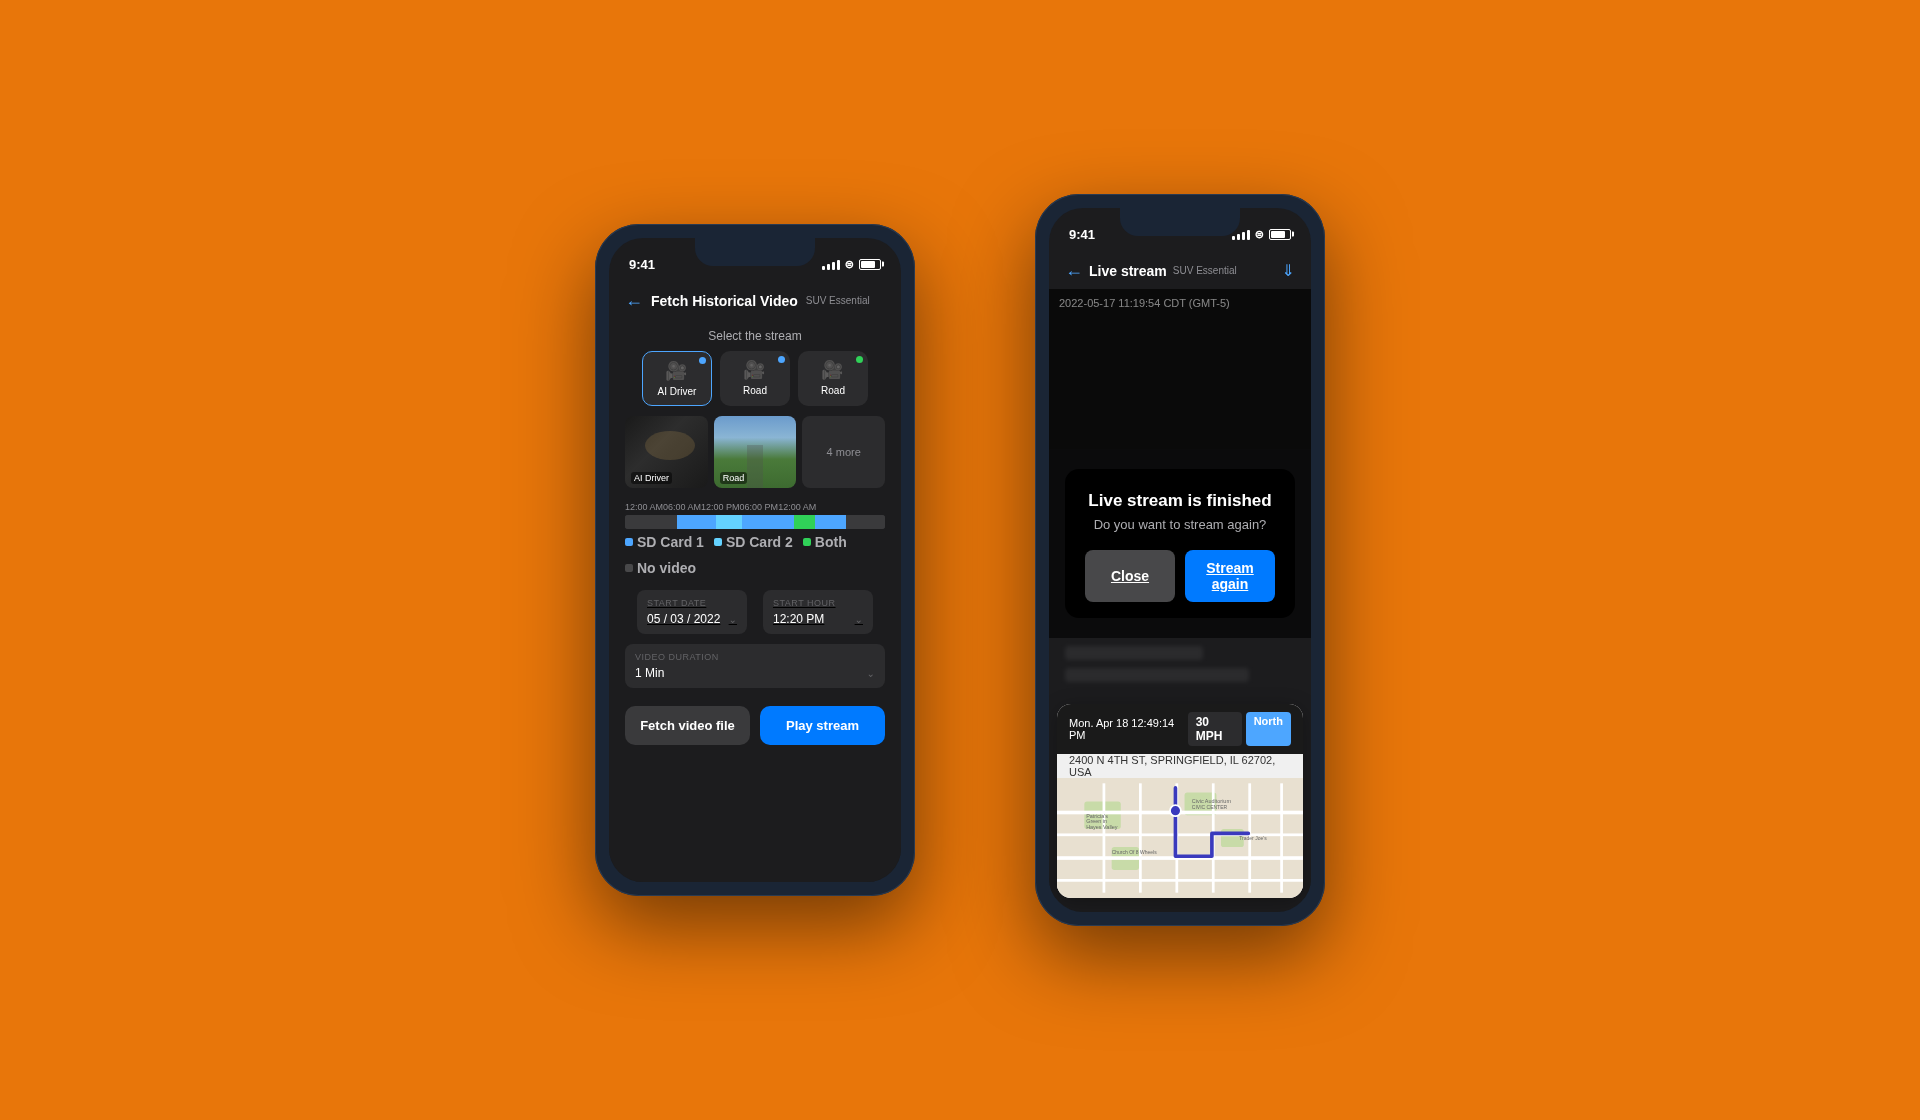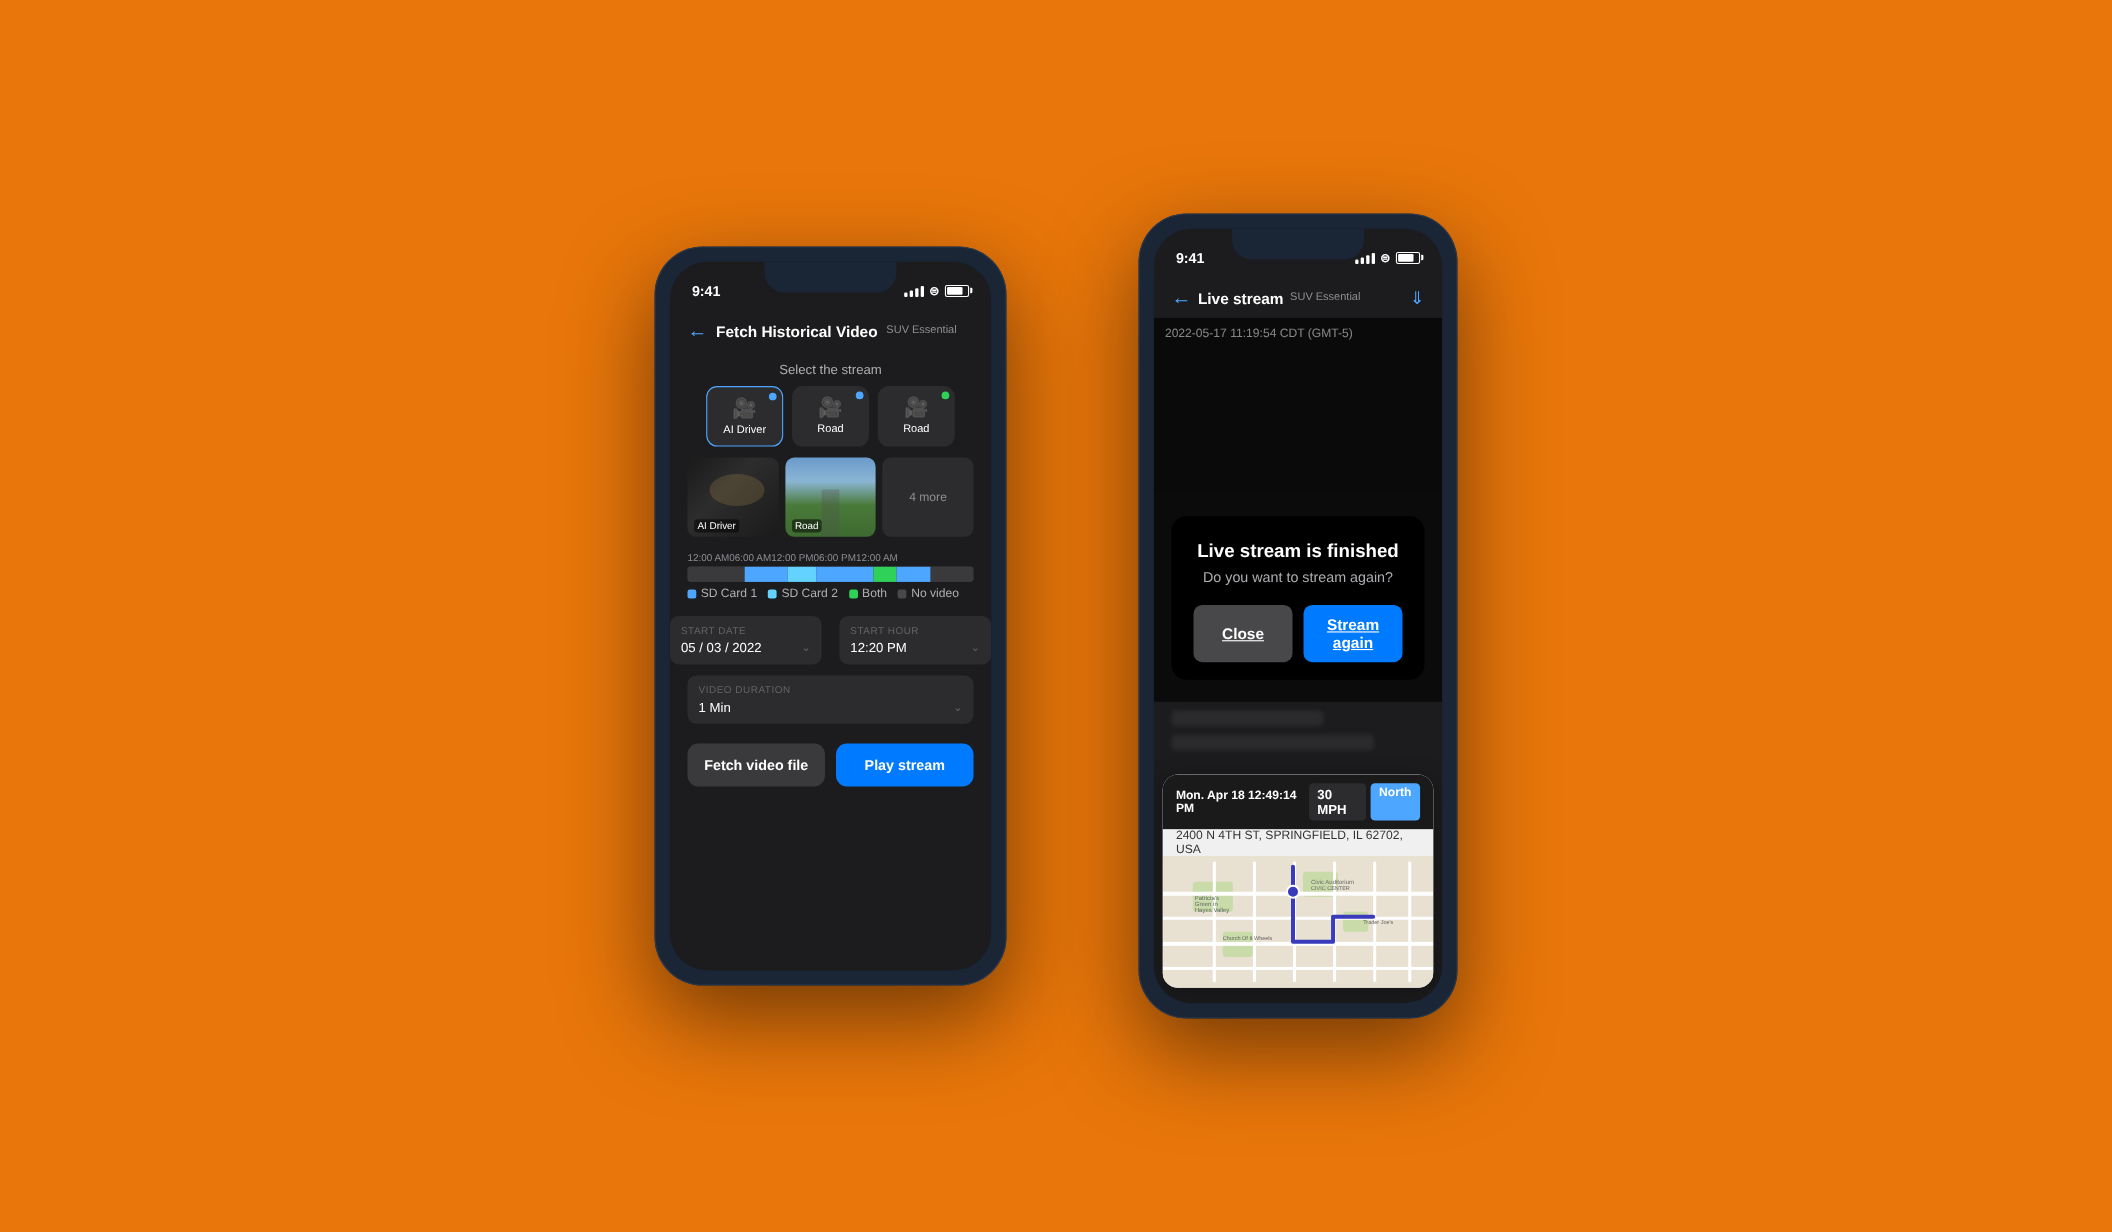--- a/index.html
+++ b/index.html
@@ -257,34 +257,36 @@
     .timeline-legend {
       display: flex;
       gap: 10px;
       margin-top: 5px;
       flex-wrap: wrap;
     }
     .legend-item {
       display: flex;
       align-items: center;
       gap: 4px;
-      font-size: 11px;
+      font-size: 14px;
       color: #aeaeb2;
+      font-weight: bold;
     }
     .legend-dot {
       width: 8px;
       height: 8px;
       border-radius: 2px;
     }
 
     
     .form-row {
       display: flex;
       gap: 16px;
-      padding: 6px 0;
+      padding: 6px 28px;
+      text-decoration: underline;
     }
     .form-field {
       flex: 1;
       background: #2c2c2e;
       border-radius: 8px;
       padding: 8px 10px;
     }
     .form-field-label {
       color: #636366;
       font-size: 9px;
@@ -430,21 +432,21 @@
     .map-header {
       background: #1a1a1a;
       display: flex;
       align-items: center;
       justify-content: space-between;
       padding: 8px 12px;
     }
     .map-header-left {
       color: white;
       font-size: 11px;
-      font-weight: 700;
+      font-weight: 400;
     }
     .map-speed {
       background: #2c2c2e;
       color: white;
       padding: 3px 8px;
       border-radius: 4px;
       font-size: 12px;
       font-weight: 700;
     }
     .map-direction {

